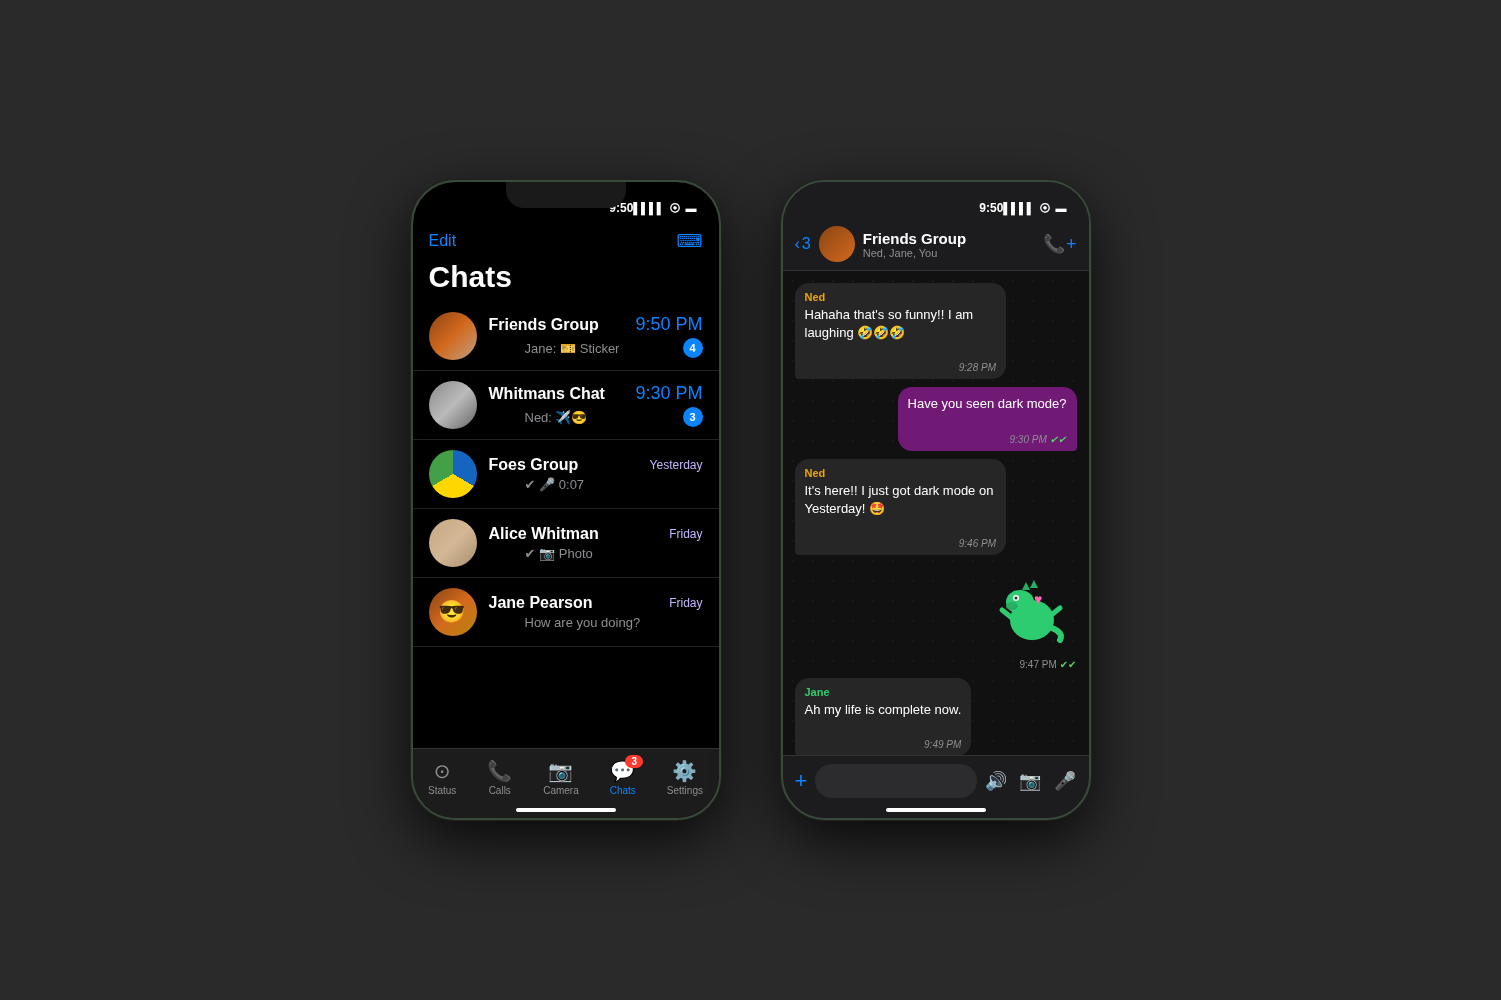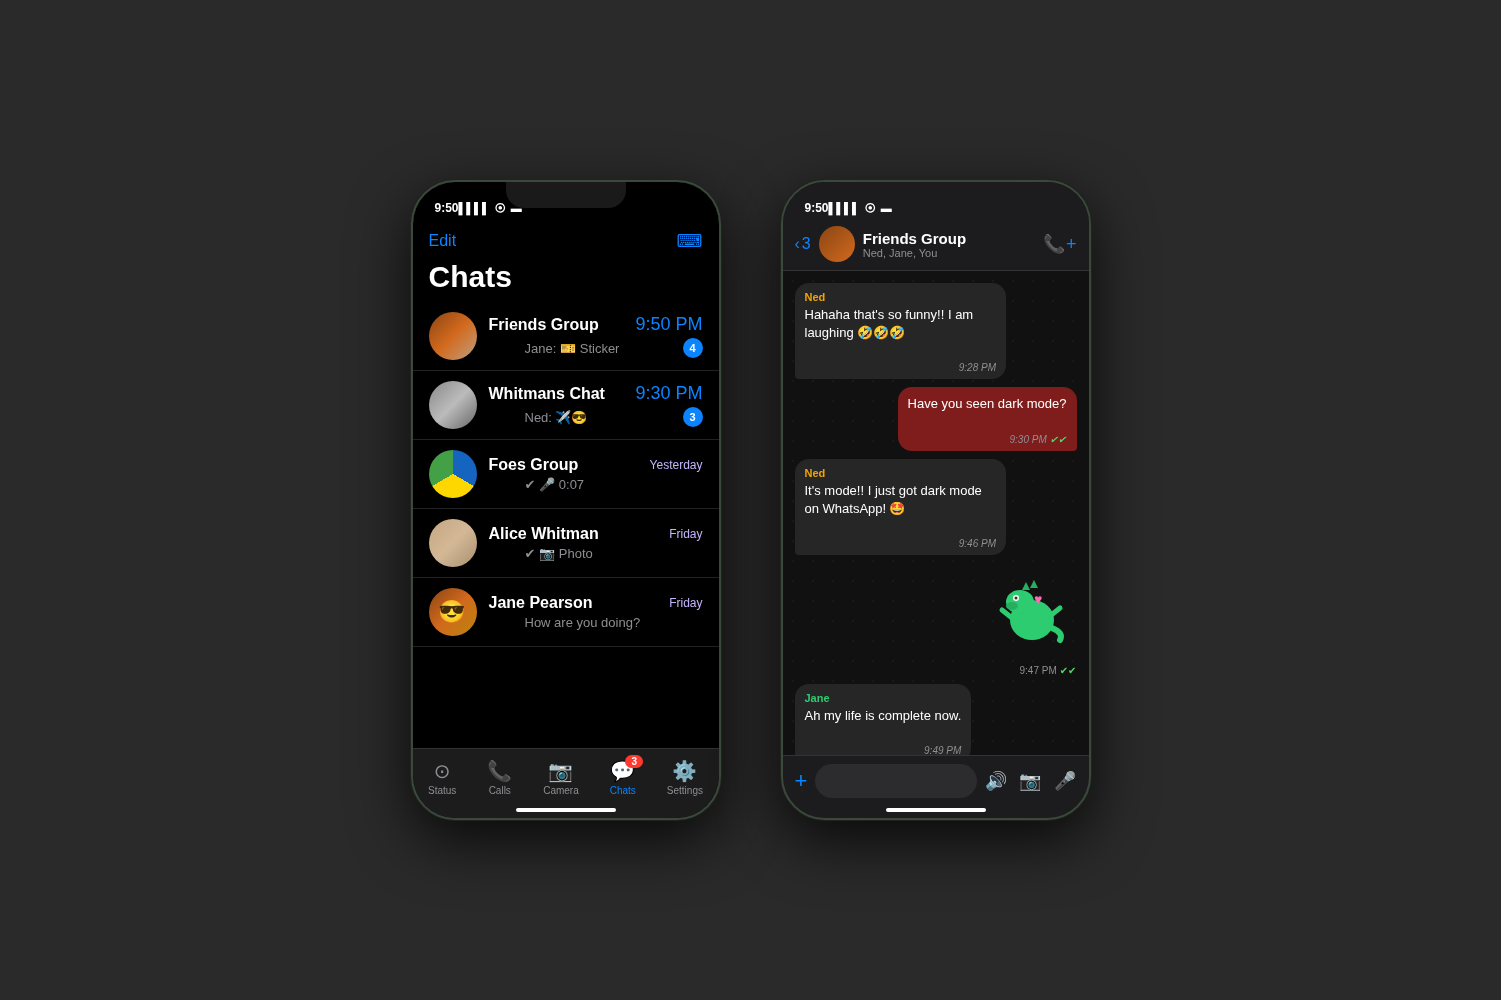--- a/index.html
+++ b/index.html
@@ -42,21 +42,21 @@
       position: absolute;
       top: 0; left: 0; right: 0; bottom: 0;
       background: #000;
       border-radius: 42px;
       overflow: hidden;
     }
 
     
     .status-bar {
       display: flex;
-      justify-content: flex-start;
+      justify-content: flex-end;
       align-items: center;
       padding: 12px 22px 4px;
       color: #fff;
       font-size: 12px;
       font-weight: 600;
       height: 44px;
     }
     .status-icons {
       display: flex;
       align-items: center;
@@ -237,21 +237,21 @@
       border-radius: 14px;
       position: relative;
       z-index: 1;
     }
     .msg-received {
       background: #262626;
       align-self: flex-start;
       border-radius: 14px 14px 14px 4px;
     }
     .msg-sent {
-      background: #7f1d1d;
+      background: #701a75;
       align-self: flex-end;
       border-radius: 14px 14px 4px 14px;
     }
     .msg-sender {
       font-size: 11px;
       font-weight: 700;
       margin-bottom: 3px;
     }
     .sender-ned { color: #f0a500; }
     .sender-jane { color: #2ecc71; }
@@ -277,21 +277,21 @@
     .sticker-img {
       width: 90px; height: 90px;
       background: transparent;
       display: flex; align-items: center; justify-content: center;
     }
     .sticker-time {
       font-size: 10px;
       color: #8e8e93;
       text-align: right;
       display: flex; align-items: center; justify-content: flex-end; gap: 3px;
-      margin-top: 12px;
+      margin-top: 6px;
     }
 
     
     .input-area {
       background: #1c1c1e;
       padding: 8px 12px 20px;
       display: flex;
       align-items: center;
       gap: 8px;
       border-top: 0.5px solid #333;
@@ -475,21 +475,21 @@
 
         <div class="msg-bubble msg-sent">
           <div class="msg-text">Have you seen dark mode?</div>
           <div class="msg-time">
             9:30 PM <span class="check-icon">✔✔</span>
           </div>
         </div>
 
         <div class="msg-bubble msg-received">
           <div class="msg-sender sender-ned">Ned</div>
-          <div class="msg-text">It's mode!! I just got dark mode on WhatsApp! 🤩</div>
+          <div class="msg-text">It's here!! I just got dark mode on Yesterday! 🤩</div>
           <div class="msg-time">9:46 PM</div>
         </div>
 
         <div class="sticker-msg">
           <div class="sticker-img">
             <svg width="80" height="80" viewBox="0 0 80 80" xmlns="http://www.w3.org/2000/svg">
 
               <ellipse cx="40" cy="52" rx="22" ry="20" fill="#2ecc71"></ellipse>
 
               <ellipse cx="28" cy="34" rx="14" ry="12" fill="#2ecc71"></ellipse>

